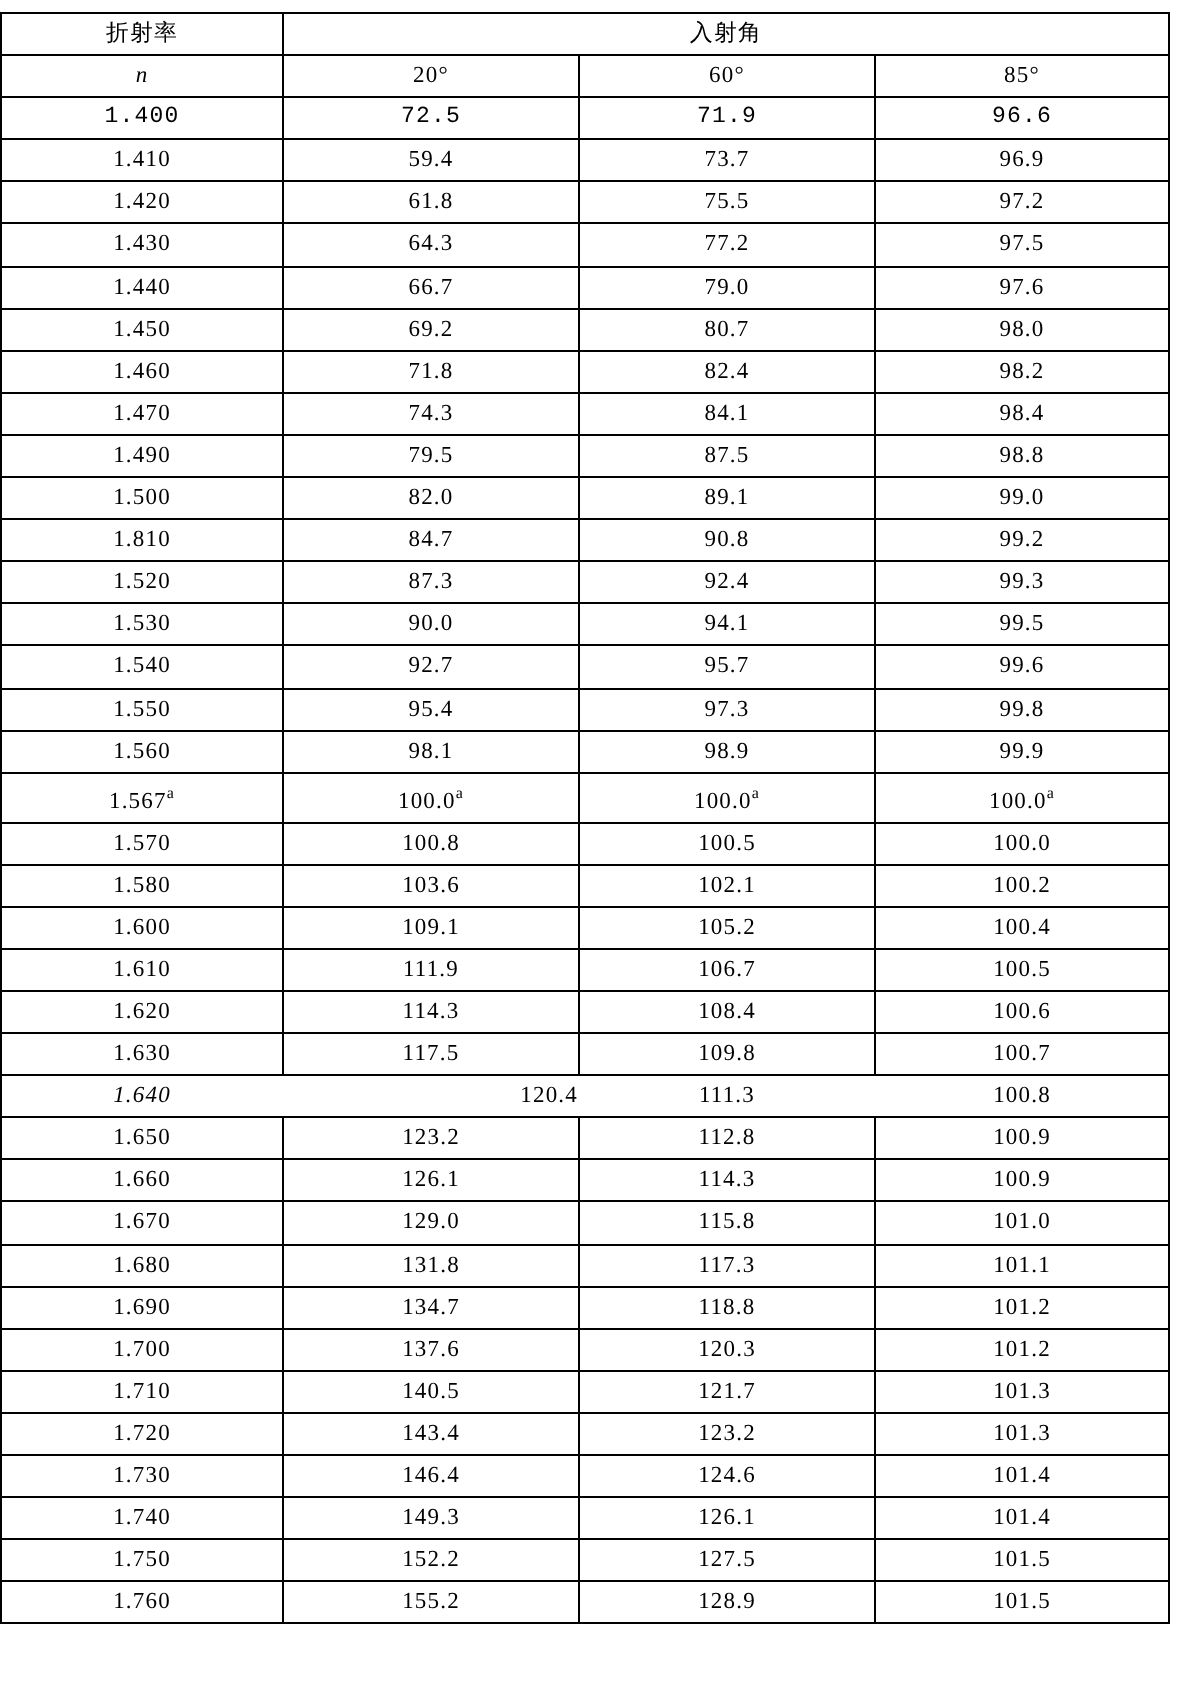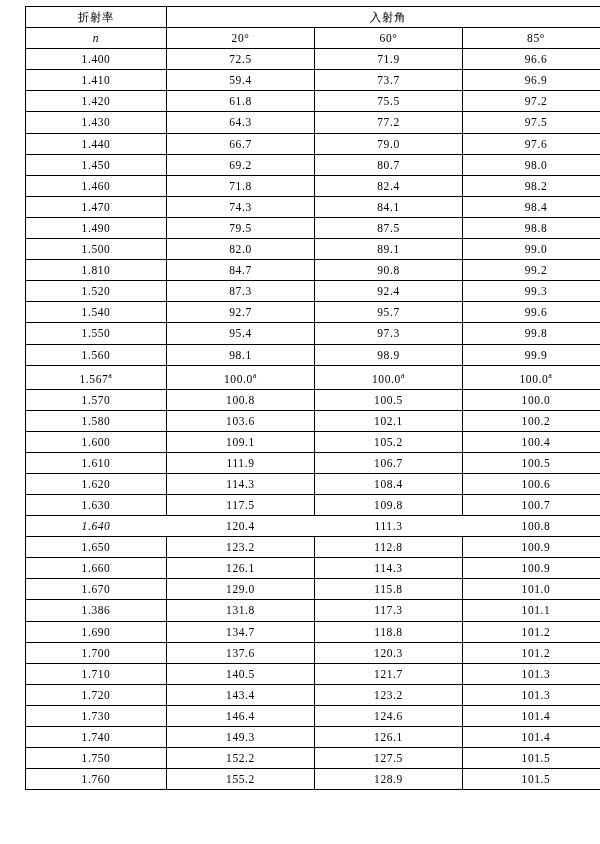--- a/index.html
+++ b/index.html
@@ -12,21 +12,21 @@
     height: 844px;
     font-family: "Liberation Serif", serif;
     color: #000;
     overflow: hidden;
   }
   .page {
     position: relative;
     width: 540px;
     height: 844px;
     box-sizing: border-box;
-    padding: 6px 8px 0 25px;
+    padding: 6px 8px 0 0;
   }
   table.data {
     border-collapse: collapse;
     width: 584px;
     table-layout: fixed;
     font-family: "Liberation Serif", serif;
   }
   table.data th, table.data td {
     border: 1px solid #000;
     text-align: center;
@@ -66,30 +66,31 @@
   col.c2 { width: 148px; }
   col.c3 { width: 147px; }
 
   
   tbody td {
     border-top: none;
     border-bottom: none;
   }
   tbody tr.first-data td {
     border-top: 1px solid #000;
+    font-family: Liberation Mono, monospace;
   }
   tbody tr.sep-above td {
     border-top: 1px solid #000;
   }
   tbody tr.sep-below td {
     border-bottom: 1px solid #000;
   }
   
   tbody tr.gap td.col-0 { border-right: 1px solid #fff; font-style: italic; }
-  tbody tr.gap td.col-1 { border-left: 1px solid #fff; border-right: 1px solid #fff; }
+  tbody tr.gap td.col-1 { border-left: 1px solid #fff; border-right: 1px solid #fff; text-align: right; }
   tbody tr.gap td.col-2 { border-left: 1px solid #fff; border-right: 1px solid #fff; }
   tbody tr.gap td.col-3 { border-left: 1px solid #fff; }
 
   .sup {
     font-size: 8px;
     vertical-align: super;
   }
 </style>
 </head>
 <body>
@@ -181,20 +182,26 @@
           <td class="col-2">90.8</td>
           <td class="col-3">99.2</td>
         </tr>
         <tr>
           <td class="col-0">1.520</td>
           <td class="col-1">87.3</td>
           <td class="col-2">92.4</td>
           <td class="col-3">99.3</td>
         </tr>
         <tr>
+          <td class="col-0">1.530</td>
+          <td class="col-1">90.0</td>
+          <td class="col-2">94.1</td>
+          <td class="col-3">99.5</td>
+        </tr>
+        <tr>
           <td class="col-0">1.540</td>
           <td class="col-1">92.7</td>
           <td class="col-2">95.7</td>
           <td class="col-3">99.6</td>
         </tr>
         <tr>
           <td class="col-0">1.550</td>
           <td class="col-1">95.4</td>
           <td class="col-2">97.3</td>
           <td class="col-3">99.8</td>
@@ -265,21 +272,21 @@
           <td class="col-2">114.3</td>
           <td class="col-3">100.9</td>
         </tr>
         <tr>
           <td class="col-0">1.670</td>
           <td class="col-1">129.0</td>
           <td class="col-2">115.8</td>
           <td class="col-3">101.0</td>
         </tr>
         <tr>
-          <td class="col-0">1.386</td>
+          <td class="col-0">1.680</td>
           <td class="col-1">131.8</td>
           <td class="col-2">117.3</td>
           <td class="col-3">101.1</td>
         </tr>
         <tr>
           <td class="col-0">1.690</td>
           <td class="col-1">134.7</td>
           <td class="col-2">118.8</td>
           <td class="col-3">101.2</td>
         </tr>

